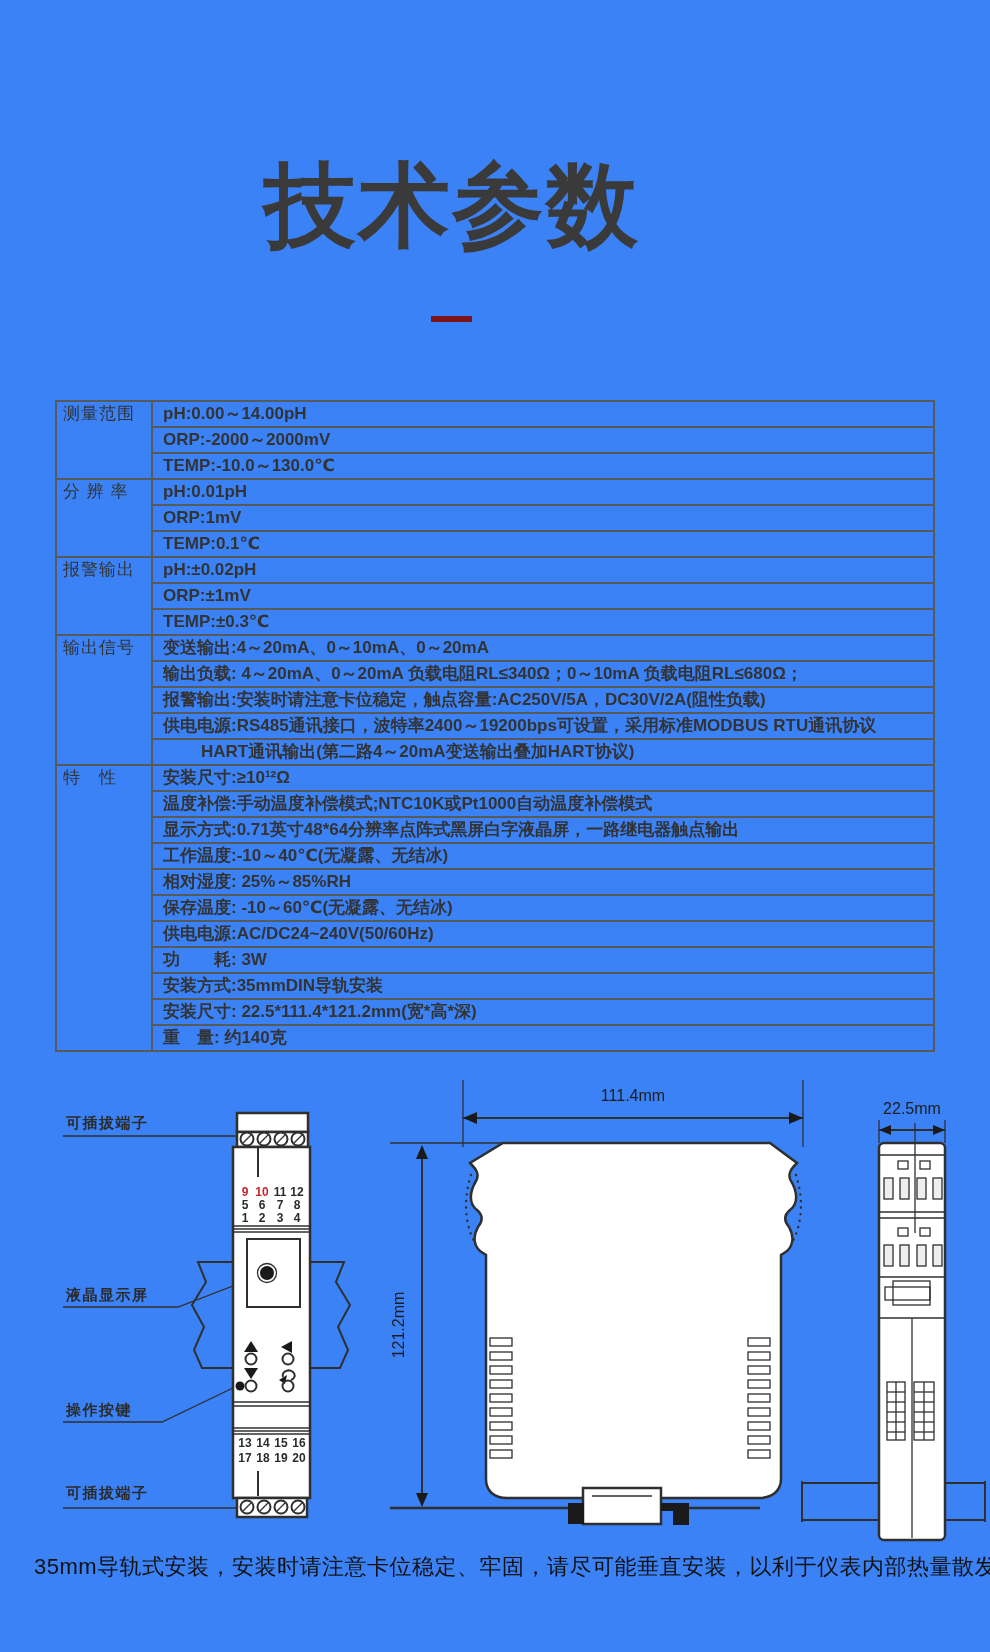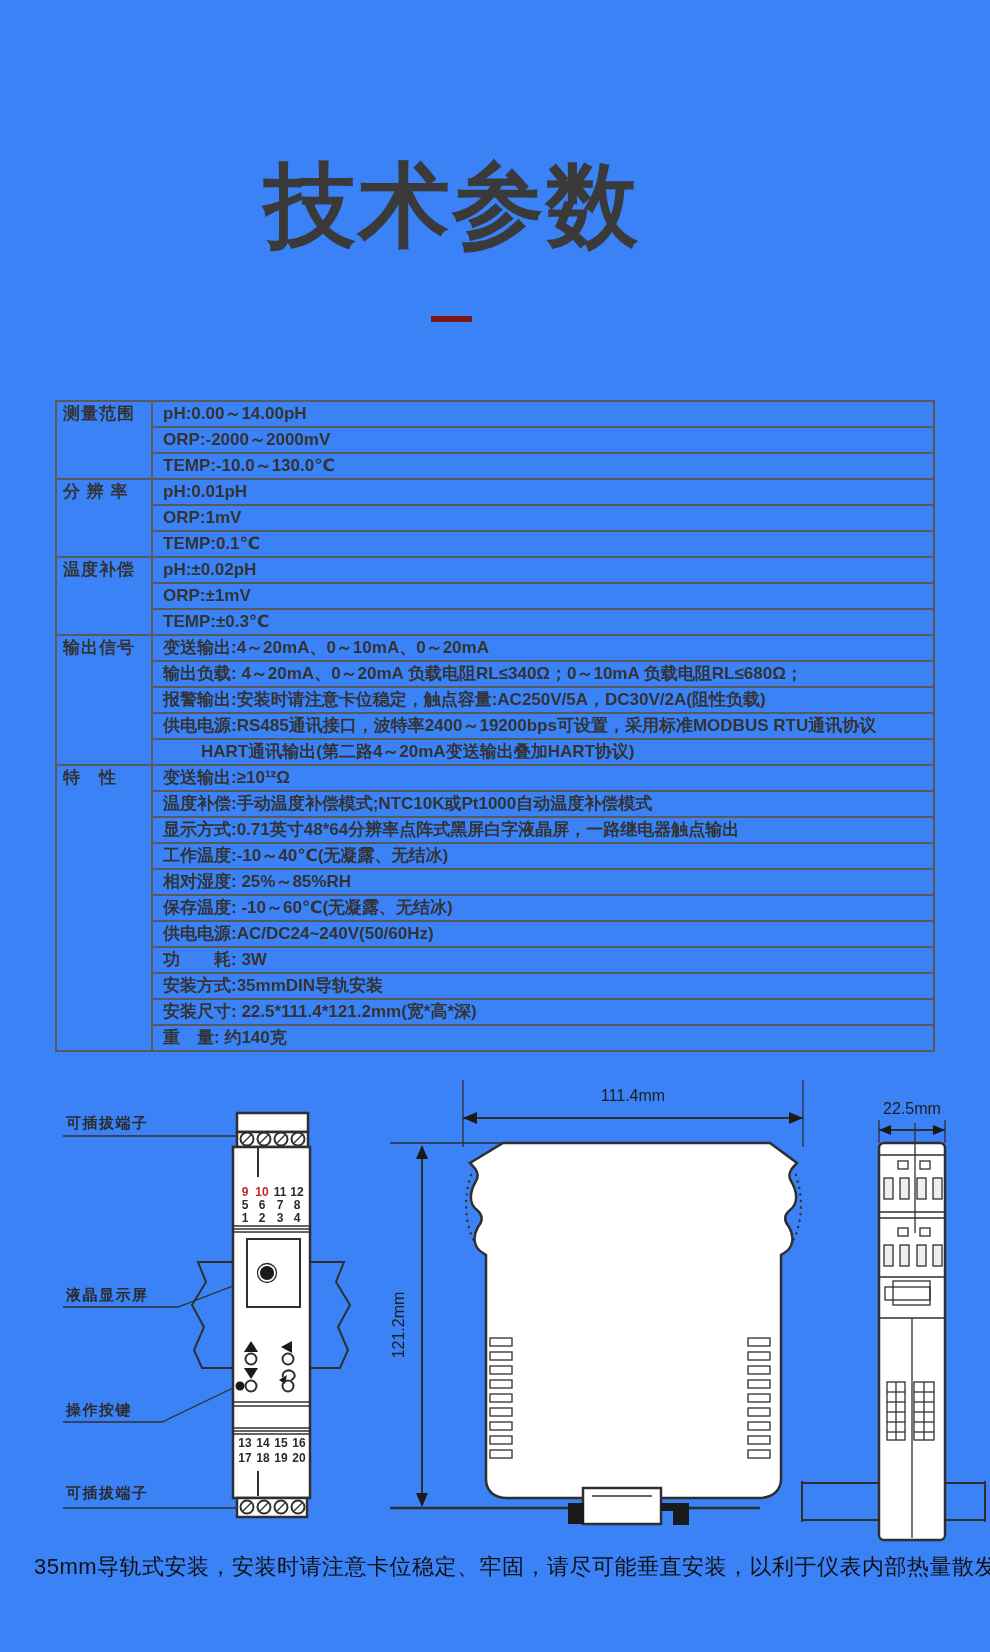--- a/index.html
+++ b/index.html
@@ -8,21 +8,21 @@
   
   .title-wrap{position:absolute;left:0;top:140px;width:904px;text-align:center;}
   .title-wrap h1{margin:0;font-size:92px;line-height:130px;font-weight:900;
         color:#3a3a3a;letter-spacing:2px;}
   .title-dash{position:absolute;left:431px;top:316px;width:41px;height:6px;background:#7d1418;}
   
   table.spec{position:absolute;left:55px;top:400px;width:880px;border-collapse:collapse;
         table-layout:fixed;}
   table.spec td{border:2px solid #58595b;font-size:17px;color:#333;height:21px;
         line-height:22px;padding:1px 10px;white-space:nowrap;overflow:hidden;}
-  table.spec td.lbl{width:82px;vertical-align:top;padding:1px 6px;font-weight:700;
+  table.spec td.lbl{width:82px;vertical-align:top;padding:1px 6px;font-weight:400;
         letter-spacing:1px;}
   table.spec td.val{font-weight:700;}
   table.spec td.val.indent{padding-left:48px;border-radius:12px;}
   
   svg.diagram{position:absolute;left:0;top:1035px;}
   svg.diagram text{font-family:"Liberation Sans","DejaVu Sans",sans-serif;}
   .cn-label{font-size:15px;font-weight:600;fill:#2b2b2b;letter-spacing:1.5px;}
   .dim-label{font-family:"DejaVu Sans Mono","Liberation Mono",monospace;font-size:16px;
         fill:#1d1d1d;font-weight:500;}
   .t-num{font-size:12px;font-weight:600;fill:#2b2b2b;}
@@ -64,21 +64,21 @@
           <td class="lbl" rowspan="3">分 辨 率</td>
           <td class="val">pH:0.01pH</td>
         </tr>
         <tr>
           <td class="val">ORP:1mV</td>
         </tr>
         <tr>
           <td class="val">TEMP:0.1℃</td>
         </tr>
         <tr>
-          <td class="lbl" rowspan="3">温度补偿</td>
+          <td class="lbl" rowspan="3">报警输出</td>
           <td class="val">pH:±0.02pH</td>
         </tr>
         <tr>
           <td class="val">ORP:±1mV</td>
         </tr>
         <tr>
           <td class="val">TEMP:±0.3℃</td>
         </tr>
         <tr>
           <td class="lbl" rowspan="5">输出信号</td>
@@ -91,21 +91,21 @@
           <td class="val">报警输出:安装时请注意卡位稳定，触点容量:AC250V/5A，DC30V/2A(阻性负载)</td>
         </tr>
         <tr>
           <td class="val">供电电源:RS485通讯接口，波特率2400～19200bps可设置，采用标准MODBUS RTU通讯协议</td>
         </tr>
         <tr>
           <td class="val indent">HART通讯输出(第二路4～20mA变送输出叠加HART协议)</td>
         </tr>
         <tr>
           <td class="lbl" rowspan="11">特　性</td>
-          <td class="val">变送输出:≥10¹²Ω</td>
+          <td class="val">安装尺寸:≥10¹²Ω</td>
         </tr>
         <tr>
           <td class="val">温度补偿:手动温度补偿模式;NTC10K或Pt1000自动温度补偿模式</td>
         </tr>
         <tr>
           <td class="val">显示方式:0.71英寸48*64分辨率点阵式黑屏白字液晶屏，一路继电器触点输出</td>
         </tr>
         <tr>
           <td class="val">工作温度:-10～40℃(无凝露、无结冰)</td>
         </tr>

